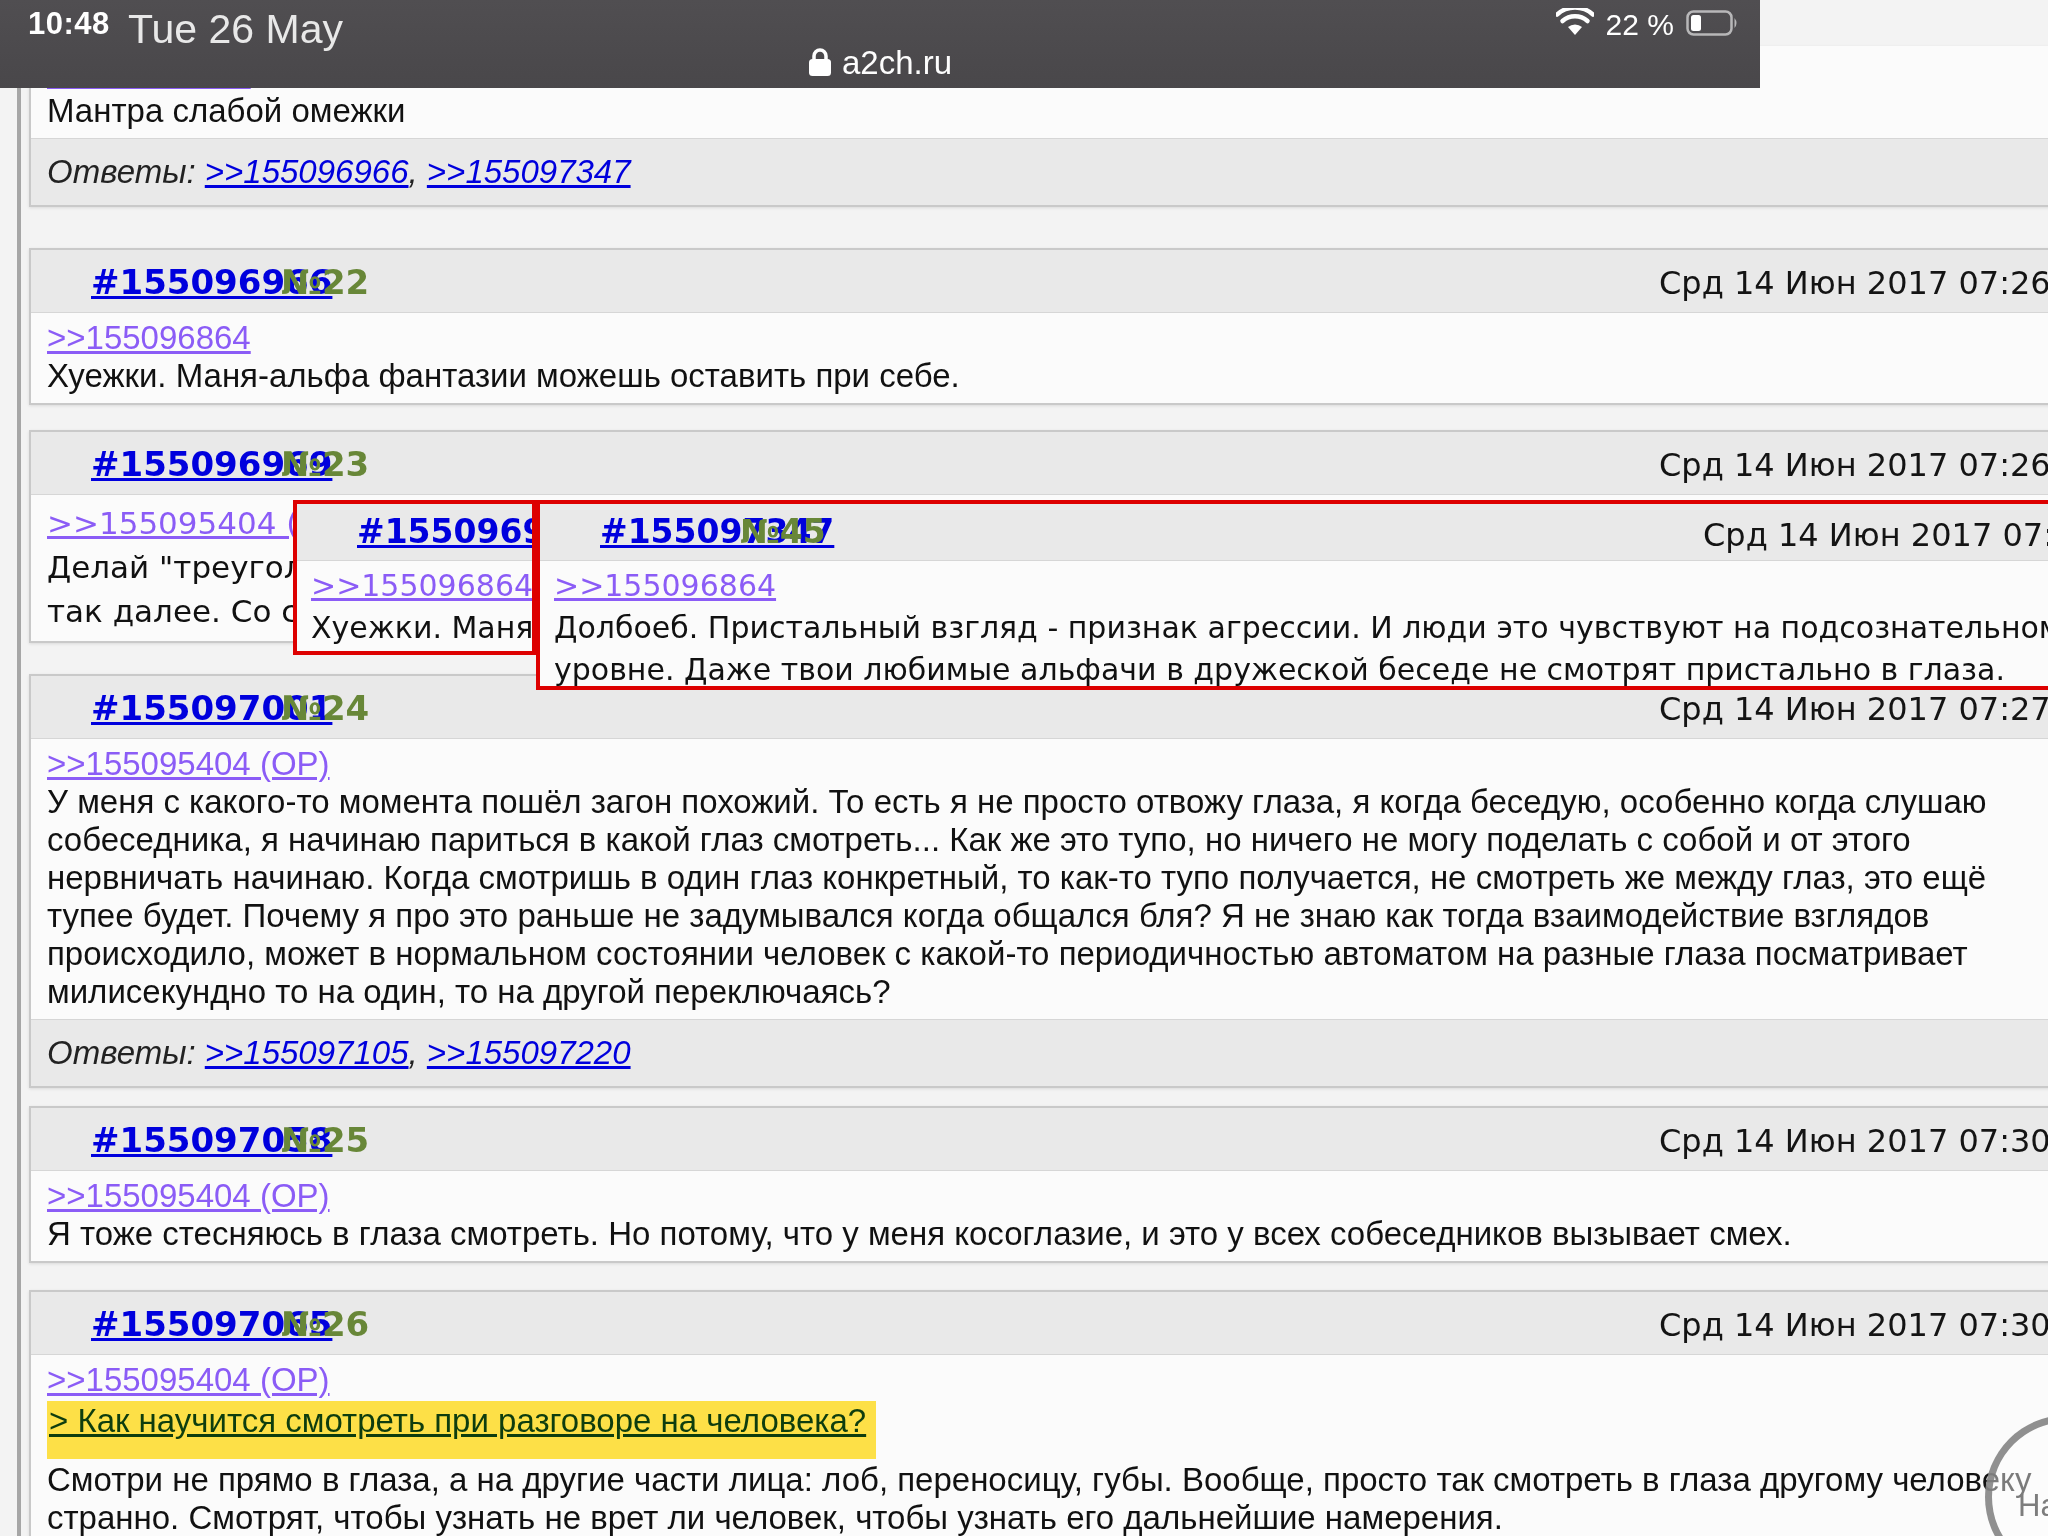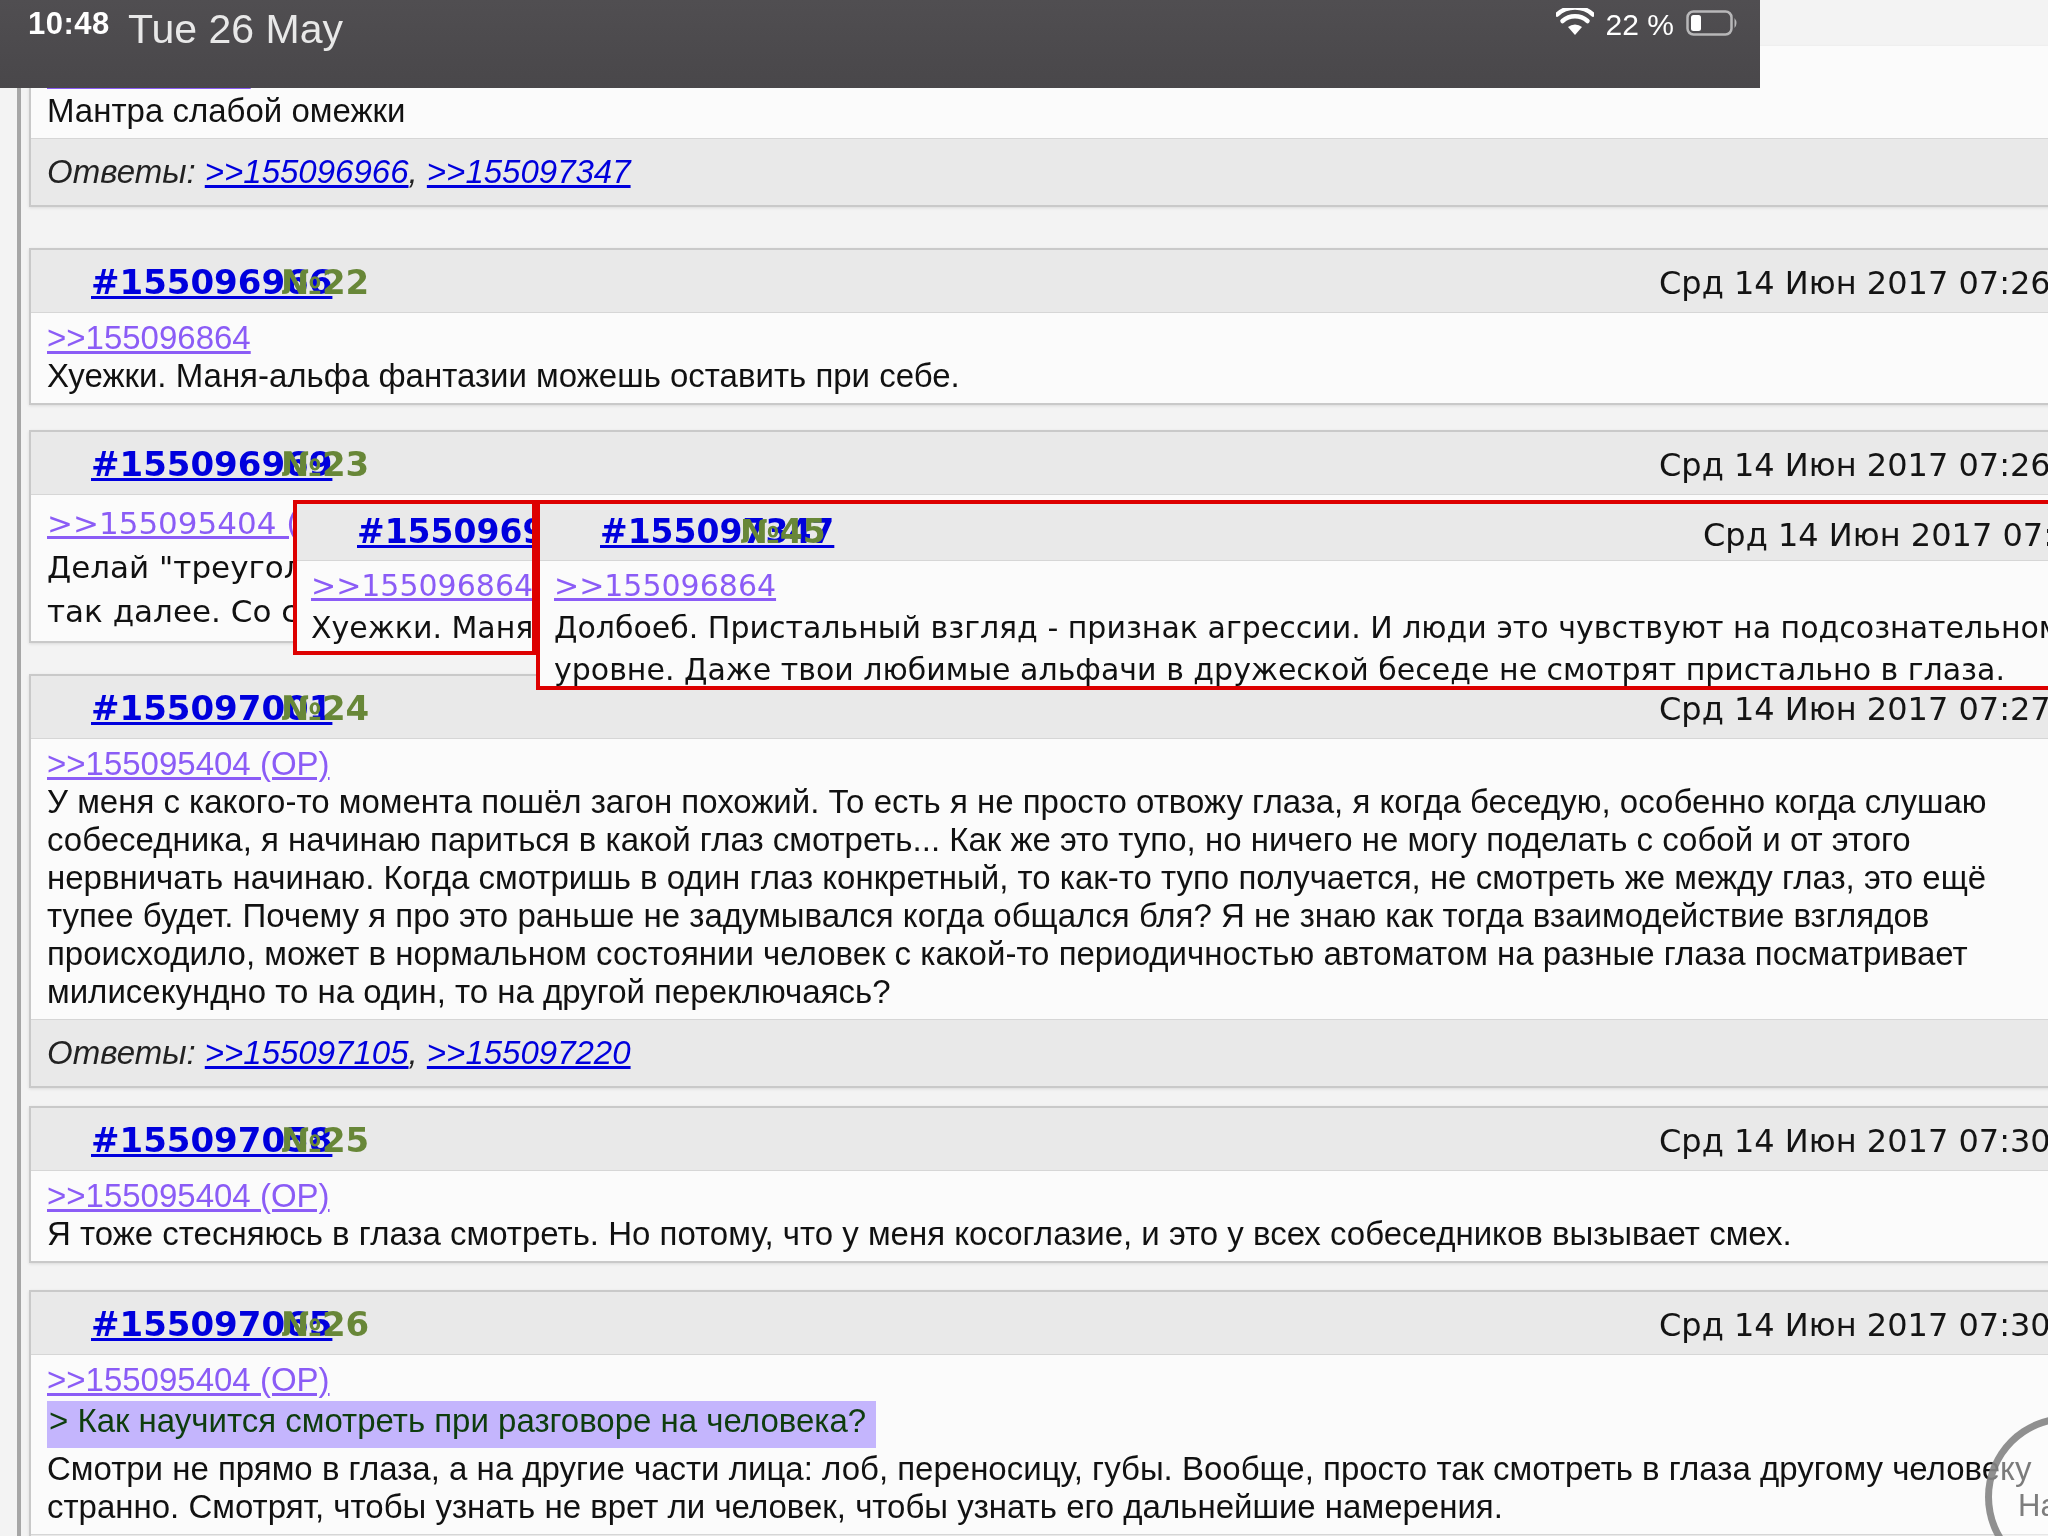--- a/index.html
+++ b/index.html
@@ -35,21 +35,21 @@
   .post-foot a{color:#0000dd;text-decoration:underline;}
   
   .p0{top:46px;border-top:none;}
   .p0 .post-body{padding-top:8px;}
   .p1{top:248px;}
   .p2{top:430px;}
   .p2 .post-body{font-family:"DejaVu Sans",sans-serif;font-size:31px;line-height:44px;}
   .p3{top:674px;}
   .p4{top:1106px;}
   .p5{top:1290px;}
-  .quote-line{display:inline-block;background:#c4b5fd;color:#0e3d0e;padding:1px 10px 8px 2px;margin:2px 0;}
+  .quote-line{display:inline-block;background:#fde047;color:#0e3d0e;padding:1px 10px 19px 2px;margin:2px 0;text-decoration:underline;}
   
   .popup{position:absolute;background:#fbfbfb;border:4px solid #dd0000;z-index:20;overflow:hidden;
          font-family:"DejaVu Sans",sans-serif;}
   .popup-small{left:293px;top:500px;width:235px;height:147px;}
   .popup-large{left:536px;top:500px;width:1560px;height:182px;}
   .popup .post-head{height:56px;}
   .popup .post-id{top:8px;font-size:33px;}
   .popup .post-num{left:200px;top:8px;font-size:33px;}
   .popup-date{position:absolute;left:1163px;top:12px;font-size:32px;color:#141414;white-space:nowrap;}
   .popup-body{padding:4px 14px 6px 14px;font-size:30px;line-height:42px;color:#111;white-space:normal;}
@@ -79,20 +79,28 @@
       </span>
       <span class="sb-batt-txt">22 %</span>
       <span>
         <svg width="52" height="26" viewBox="0 0 52 26">
           <rect x="1.5" y="1.5" width="44" height="23" rx="6" fill="none" stroke="rgba(255,255,255,.6)" stroke-width="2.5"></rect>
           <rect x="5" y="5" width="10" height="16" rx="2.5" fill="#fff"></rect>
           <path d="M48.5 8 q4 5 0 10 Z" fill="rgba(255,255,255,.6)"></path>
         </svg>
       </span>
     </div>
+    <div class="sb-url">
+      <span class="lock">
+        <svg width="24" height="30" viewBox="0 0 24 30">
+          <rect x="1" y="12" width="22" height="17" rx="3.5" fill="#fff"></rect>
+          <path d="M6 12 V9 a6 6 0 0 1 12 0 v3" stroke="#fff" stroke-width="3.5" fill="none"></path>
+        </svg>
+      </span><span>a2ch.ru</span>
+    </div>
   </div>
 
   <div class="thread-edge"></div>
 
   <div class="post p0">
     <div class="post-body">
       <div class="body-link-line"><a class="reply-link" href="#">&gt;&gt;155096669</a></div>
       <div class="post-text">Мантра слабой омежки</div>
     </div>
     <div class="post-foot">

